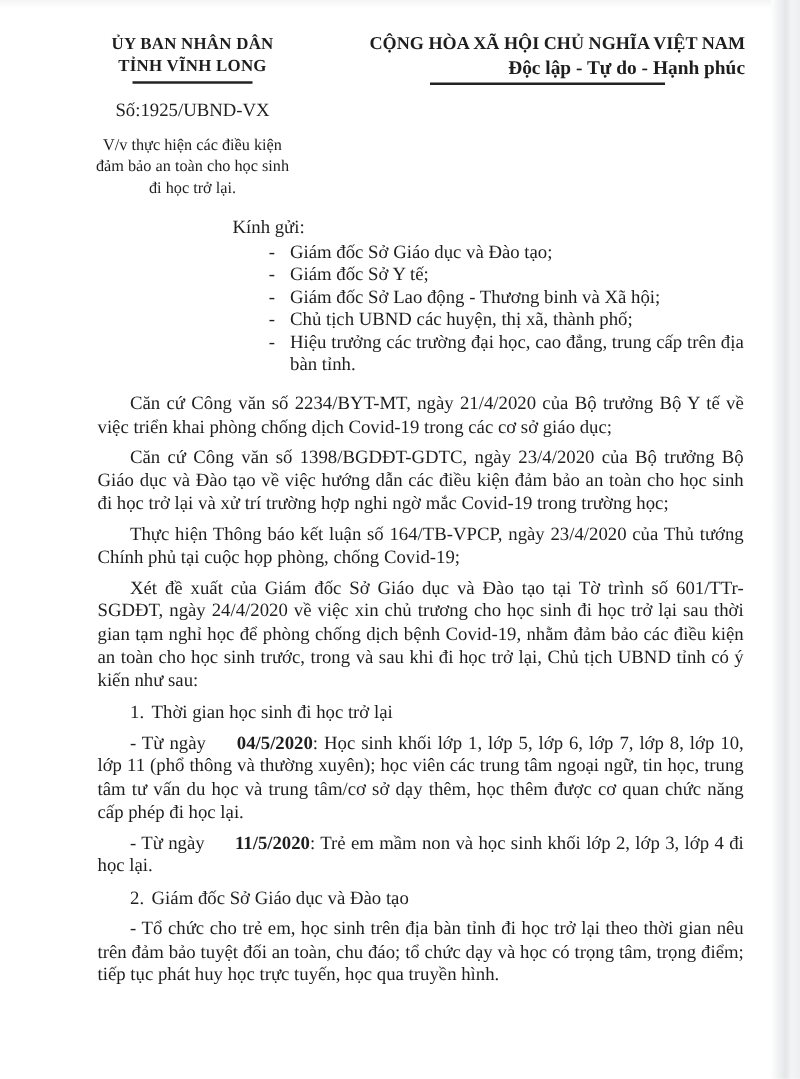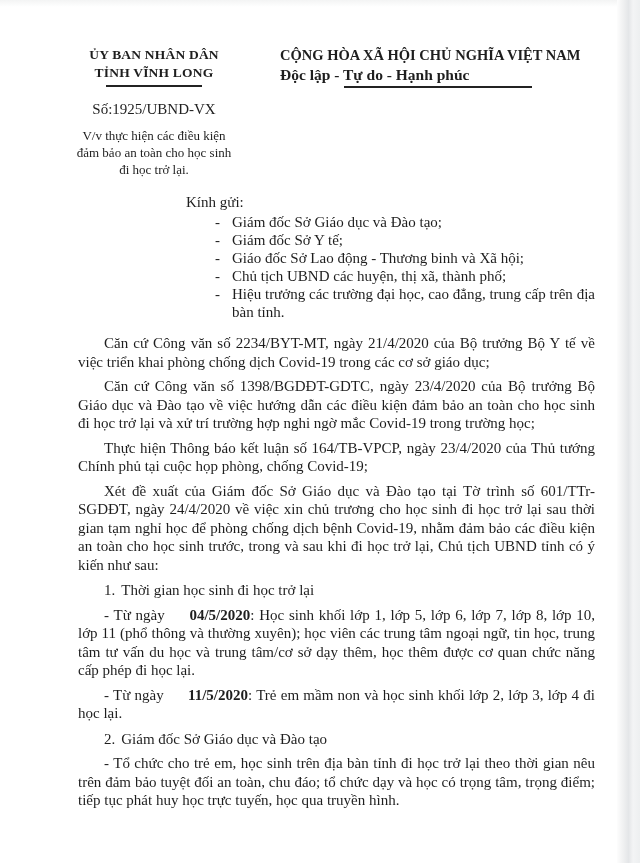--- a/index.html
+++ b/index.html
@@ -36,32 +36,32 @@
     left: 0;
     right: 0;
     height: 7px;
     background: linear-gradient(to bottom, #f3f4f4, rgba(255,255,255,0));
     z-index: 4;
   }
 
   
   .header {
     display: flex;
-    padding-top: 46px;
+    padding-top: 26px;
   }
   .hleft {
     width: 252px;
     margin-left: 28px;
     text-align: center;
     flex: none;
   }
   .hright {
     flex: 1;
     margin-right: 44px;
-    text-align: left;
+    text-align: right;
   }
   .org-line {
     font-weight: bold;
     font-size: 13.5px;
     line-height: 18px;
     letter-spacing: 0.2px;
   }
   .rule-left {
     width: 96px;
     border-bottom: 2px solid #232323;
@@ -180,21 +180,21 @@
       <div class="recipient">
         <span class="dash">-</span>
         <span class="rtext">Giám đốc Sở Giáo dục và Đào tạo;</span>
       </div>
       <div class="recipient">
         <span class="dash">-</span>
         <span class="rtext">Giám đốc Sở Y tế;</span>
       </div>
       <div class="recipient">
         <span class="dash">-</span>
-        <span class="rtext">Giáo đốc Sở Lao động - Thương binh và Xã hội;</span>
+        <span class="rtext">Giám đốc Sở Lao động - Thương binh và Xã hội;</span>
       </div>
       <div class="recipient">
         <span class="dash">-</span>
         <span class="rtext">Chủ tịch UBND các huyện, thị xã, thành phố;</span>
       </div>
       <div class="recipient">
         <span class="dash">-</span>
         <span class="rtext">Hiệu trưởng các trường đại học, cao đẳng, trung cấp trên địa bàn tỉnh.</span>
       </div>
     </div>

